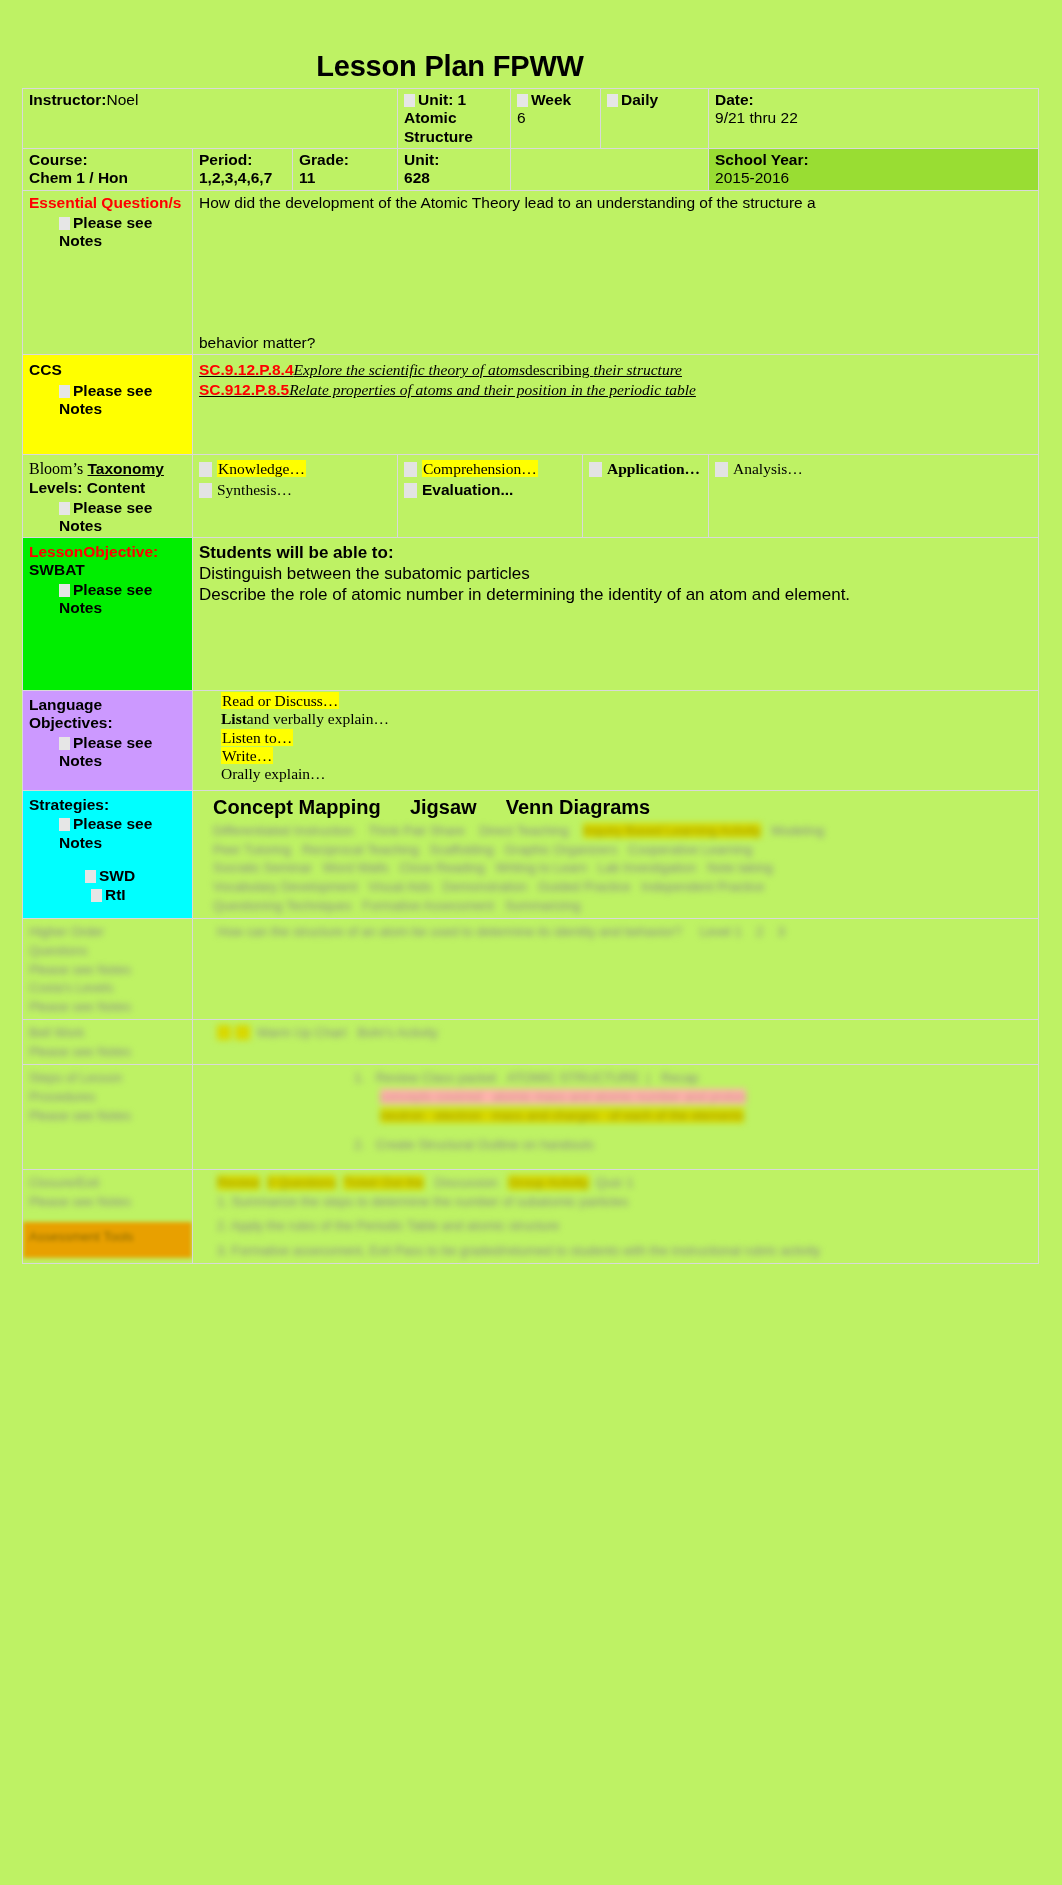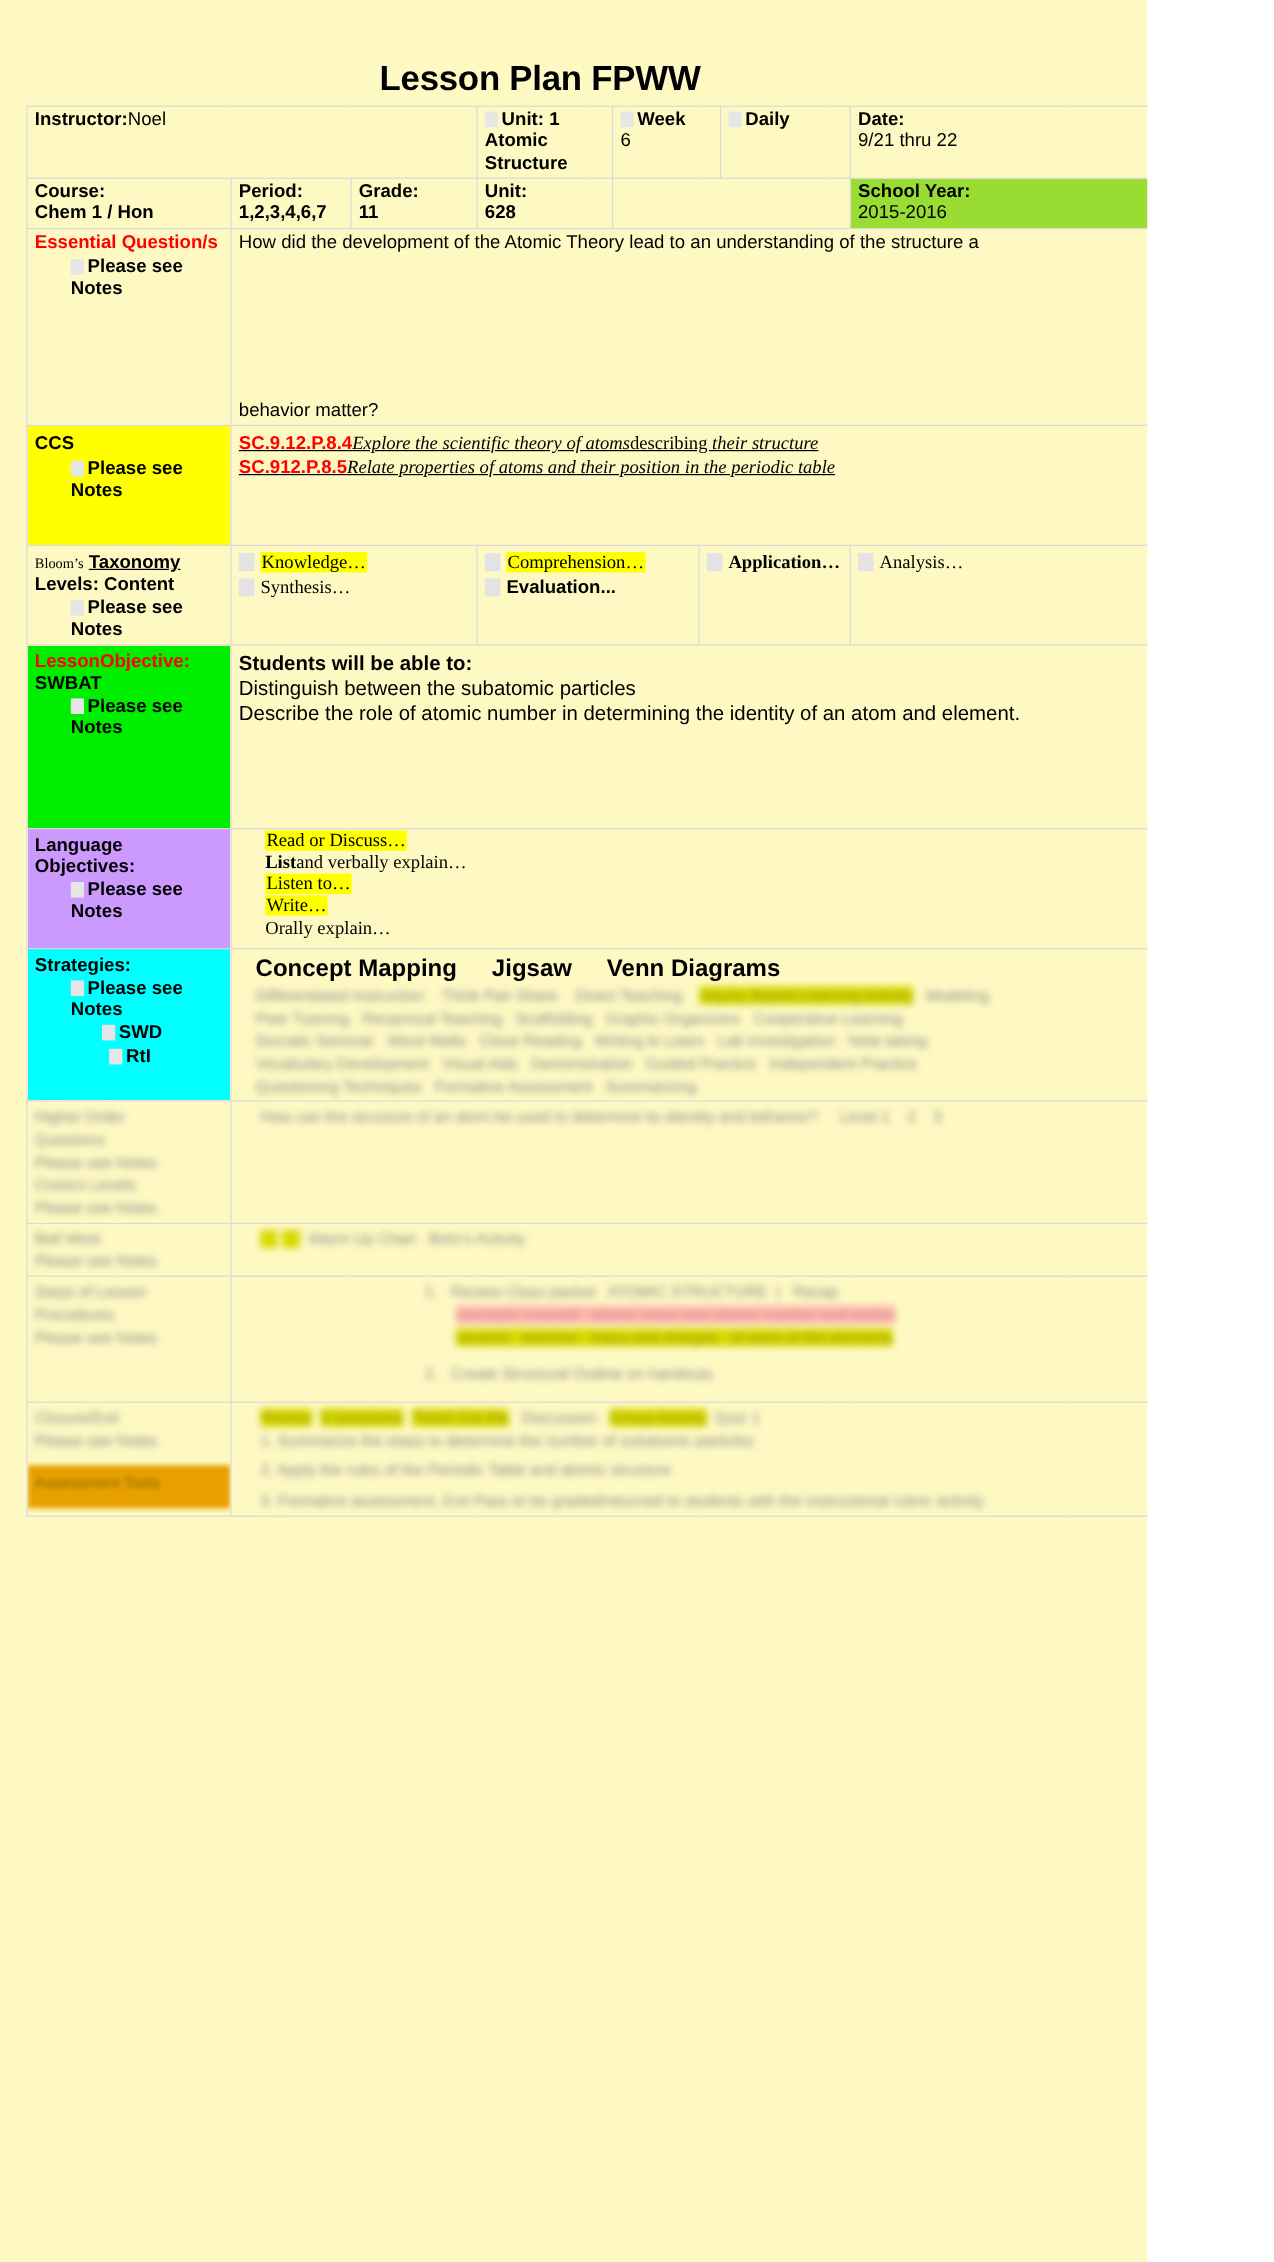--- a/index.html
+++ b/index.html
@@ -3,21 +3,21 @@
 <meta charset="utf-8">
 <style>
   * { box-sizing: border-box; }
   html, body {
     margin: 0; padding: 0;
     background: #ffffff;
     width: 1062px; height: 1885px;
     font-family: "Liberation Sans", sans-serif;
     color: #000;
   }
-  .page { position: relative; width: 956px; height: 1885px; overflow: hidden; background:#fef9c3; }
+  .page { position: relative; width: 1062px; height: 1885px; overflow: hidden; background:#bef264; }
 
   .doc-title {
     position: absolute; top: 50px; left: 0; width: 900px;
     text-align: center;
     font-size: 29px; font-weight: bold;
     font-family: "Liberation Sans", sans-serif;
     letter-spacing: -0.2px;
   }
 
   
@@ -165,21 +165,21 @@
           <span class="b red">SC.9.12.P.8.4</span><span class="ital">Explore the scientific theory of atoms</span><span class="serif">describing </span><span class="ital">their structure</span>
         </div>
         <div class="nowrap" style="margin-top:1px;">
           <span class="b red">SC.912.P.8.5</span><span class="ital">Relate properties of atoms and their position in the periodic table</span>
         </div>
       </td>
     </tr>
 
     <tr>
       <td style="height:76px; padding-top:5px;">
-        <span class="serif" style="font-size:12px;">Bloom’s</span>
+        <span class="serif" style="font-size:16px;">Bloom’s</span>
         <span class="b" style="text-decoration:underline;">Taxonomy</span><br>
         <span class="b">Levels: Content</span>
         <span class="b label-ind2" style="margin-top:1px;"><span class="cb-sm"></span><span>Please see Notes</span></span>
       </td>
       <td colspan="2" style="padding-top:5px;">
         <div><span class="cb"></span><span class="serif hl-yellow-s">Knowledge…</span></div>
         <div style="margin-top:2px;"><span class="cb"></span><span class="serif">Synthesis…</span></div>
       </td>
       <td colspan="3" style="padding-top:5px;">
         <div><span class="cb"></span><span class="serif hl-yellow-s">Comprehension…</span></div>
@@ -217,21 +217,21 @@
         <div class="serif"><span class="hl-yellow-s">Listen to…</span></div>
         <div class="serif"><span class="hl-yellow-s">Write…</span></div>
         <div class="serif"><span>Orally explain…</span></div>
       </td>
     </tr>
 
     <tr>
       <td class="bg-cyan" style="height:122px; padding-top:5px;">
         <span class="b">Strategies:</span>
         <span class="b label-ind2" style="margin-top:1px;"><span class="cb-sm"></span><span>Please see Notes</span></span>
-        <span class="b label-ind2" style="margin-top:1px; padding-left:56px;"><span class="cb-sm"></span><span>SWD</span></span>
+        <span class="b label-ind2" style="margin-top:15px; padding-left:56px;"><span class="cb-sm"></span><span>SWD</span></span>
         <span class="b label-ind2" style="margin-top:1px; padding-left:62px;"><span class="cb-sm"></span><span>RtI</span></span>
       </td>
       <td colspan="10" style="padding-top:5px; padding-left:20px;">
         <div class="b" style="font-size:20px;">
           <span>Concept Mapping</span>
           <span style="display:inline-block;width:18px;"></span>
           <span>Jigsaw</span>
           <span style="display:inline-block;width:18px;"></span>
           <span>Venn Diagrams</span>
         </div>

